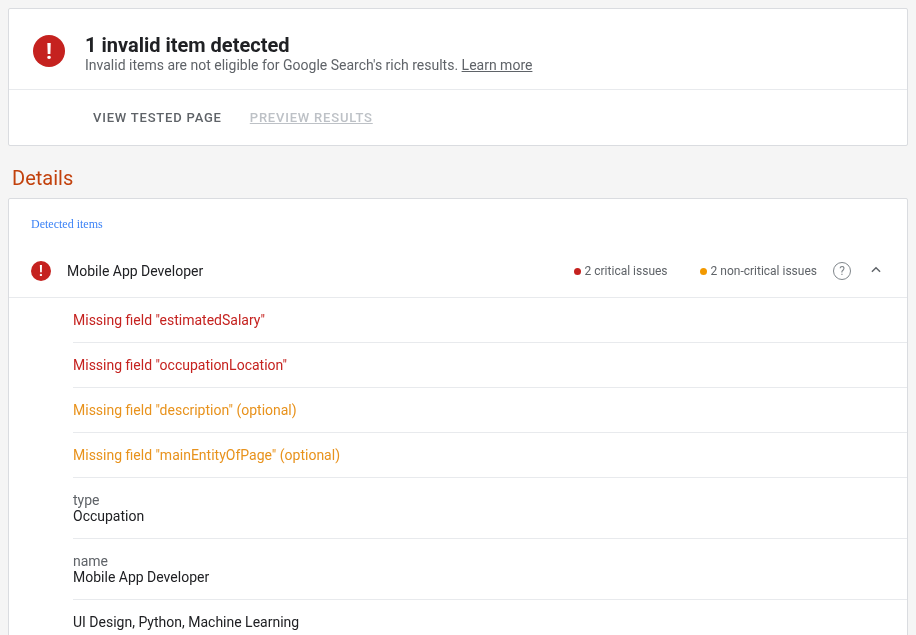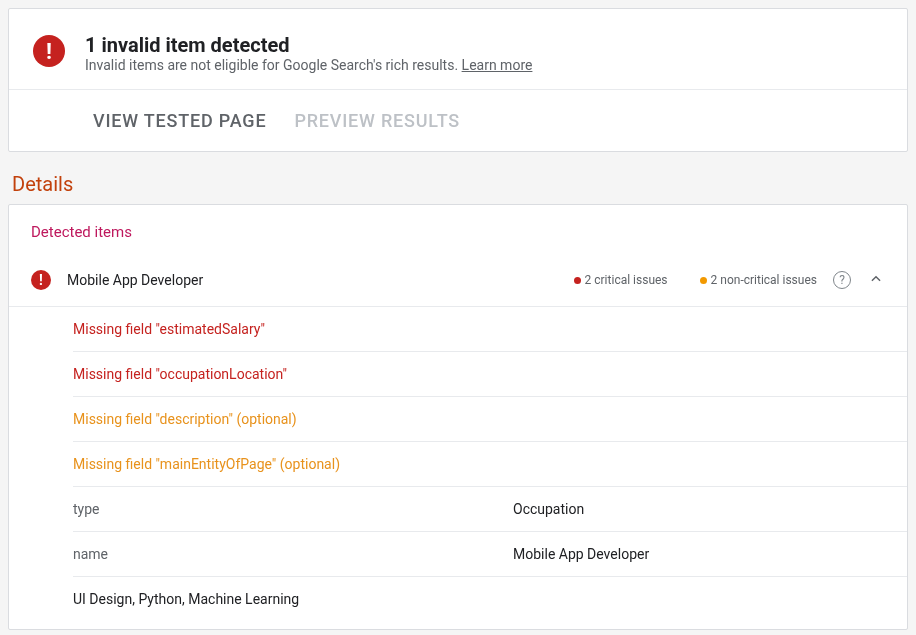--- a/index.html
+++ b/index.html
@@ -64,44 +64,45 @@
       cursor: pointer;
     }
     .tab-row {
       display: flex;
       border-top: 1px solid #e8eaed;
       padding: 0 24px 0 84px;
       gap: 28px;
     }
     .tab {
       padding: 20px 0;
-      font-size: 18px;
+      font-size: 13px;
       font-weight: 500;
       letter-spacing: 0.8px;
       text-transform: uppercase;
       cursor: pointer;
     }
     .tab.active { color: #5f6368; }
-    .tab.disabled { color: #bdc1c6; }
+    .tab.disabled { color: #bdc1c6; text-decoration: underline; }
     .section-label {
       padding: 12px 12px 8px;
       color: #c2410c;
       font-size: 20px;
     }
     .details-card {
       background: #fff;
       border: 1px solid #dadce0;
       margin: 0 8px 8px 8px;
       border-radius: 2px;
       padding-top: 18px;
     }
     .detected-label {
       padding: 0 22px 18px;
-      color: #be185d;
-      font-size: 15px;
+      color: #3b82f6;
+      font-size: 12px;
+      font-family: Liberation Serif, serif;
     }
     .item-header {
       display: flex;
       align-items: center;
       padding: 10px 22px 16px;
       gap: 16px;
       border-bottom: 1px solid #e8eaed;
       cursor: pointer;
     }
     .item-name {
@@ -153,20 +154,21 @@
       font-size: 14px;
     }
     .issue-row.critical { color: #c5221f; }
     .issue-row.warning { color: #e8921c; }
     .prop-row {
       display: flex;
       padding: 14px 22px 14px 0;
       border-bottom: 1px solid #e8eaed;
       font-size: 14px;
       color: #5f6368;
+      flex-direction: column;
     }
     .prop-row:last-child { border-bottom: none; }
     .prop-key { width: 440px; flex-shrink: 0; }
     .prop-val { color: #202124; }
   </style>
 </head>
 <body>
 
 <div class="card">
   <div class="header-row">

